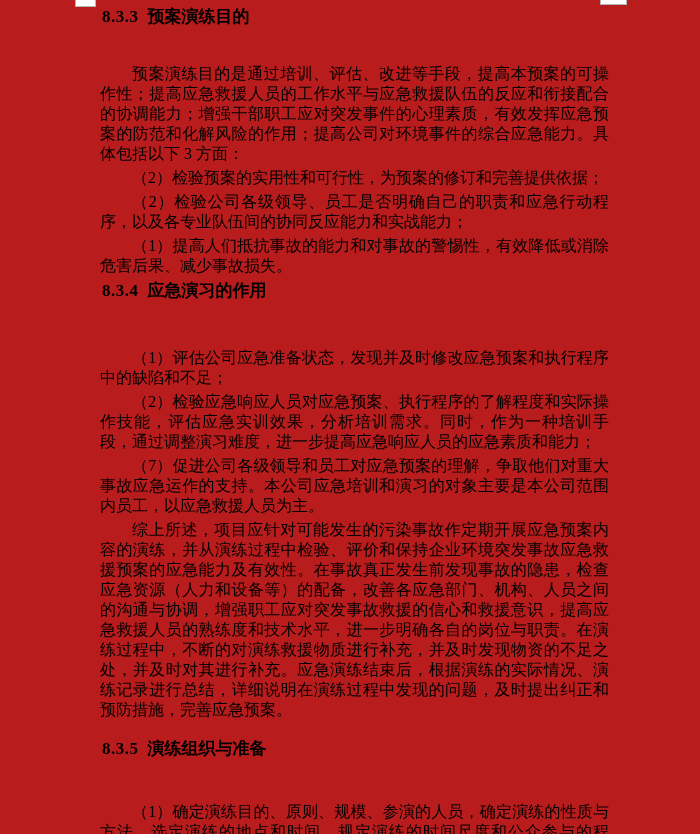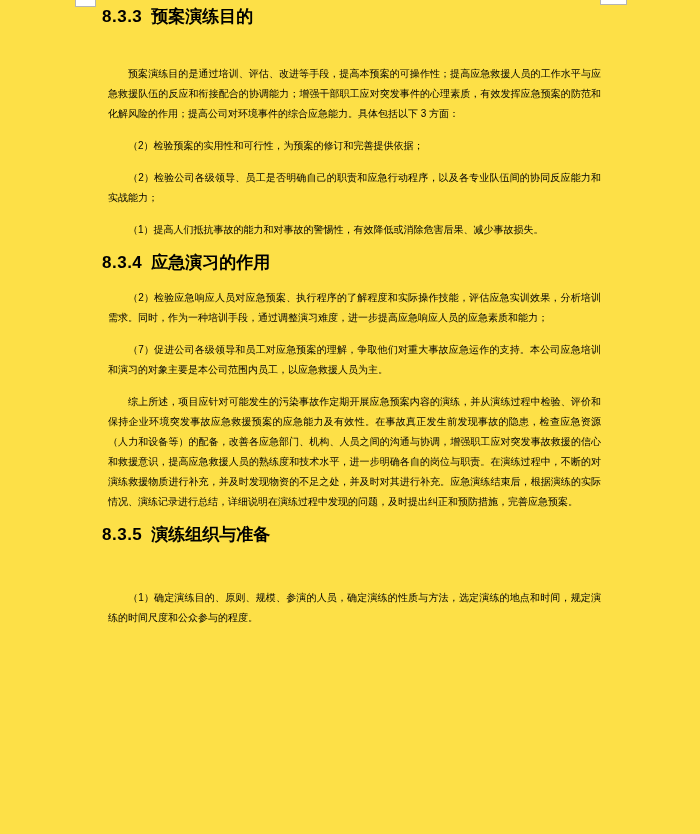--- a/index.html
+++ b/index.html
@@ -4,23 +4,23 @@
 <style>
   html, body {
     margin: 0;
     padding: 0;
     background: #ffffff;
   }
   .page {
     position: relative;
     width: 700px;
     height: 834px;
-    background: #fde047;
+    background: #b91c1c;
     overflow: hidden;
-    font-family: Liberation Sans, sans-serif;
+    font-family: Liberation Serif, serif;
     color: #000000;
   }
   .marker {
     position: absolute;
     background: #ffffff;
     border: 1px solid #b5b5b5;
     border-top: none;
     box-sizing: border-box;
   }
   .marker-left  { left: 75px;  top: 0; width: 21px; height: 7px; }
@@ -32,26 +32,26 @@
     width: 517px;
   }
   .sec-heading {
     font-size: 17px;
     font-weight: 700;
     line-height: 22px;
     margin: 0 0 36px 6px;
     white-space: nowrap;
   }
   .sec-num { margin-right: 9px; letter-spacing: 0.5px; }
-  #sec-1 .sec-heading { margin-top: 4px;  margin-bottom: 14px; }
-  #sec-2 .sec-heading { margin-top: 8px;    margin-bottom: 42px; }
+  #sec-1 .sec-heading { margin-top: 4px;  margin-bottom: 46px; }
+  #sec-2 .sec-heading { margin-top: 18px;    margin-bottom: 42px; }
   .body-p {
-    font-size: 10px;
+    font-size: 16px;
     line-height: 20px;
-    margin: 12px;
+    margin: 4px;
     text-indent: 2em;
     text-align: justify;
     word-break: break-all;
   }
 </style>
 </head>
 <body>
 
 <div class="page">
   <div class="marker marker-left"></div>
@@ -66,20 +66,21 @@
       <p class="body-p">预案演练目的是通过培训、评估、改进等手段，提高本预案的可操作性；提高应急救援人员的工作水平与应急救援队伍的反应和衔接配合的协调能力；增强干部职工应对突发事件的心理素质，有效发挥应急预案的防范和化解风险的作用；提高公司对环境事件的综合应急能力。具体包括以下 3 方面：</p>
       <p class="body-p">（2）检验预案的实用性和可行性，为预案的修订和完善提供依据；</p>
       <p class="body-p">（2）检验公司各级领导、员工是否明确自己的职责和应急行动程序，以及各专业队伍间的协同反应能力和实战能力；</p>
       <p class="body-p">（1）提高人们抵抗事故的能力和对事故的警惕性，有效降低或消除危害后果、减少事故损失。</p>
     </section>
 
     <section id="sec-1">
       <h2 class="sec-heading">
         <span class="sec-num">8.3.4</span><span class="sec-title">应急演习的作用</span>
       </h2>
+      <p class="body-p">（1）评估公司应急准备状态，发现并及时修改应急预案和执行程序中的缺陷和不足；</p>
       <p class="body-p">（2）检验应急响应人员对应急预案、执行程序的了解程度和实际操作技能，评估应急实训效果，分析培训需求。同时，作为一种培训手段，通过调整演习难度，进一步提高应急响应人员的应急素质和能力；</p>
       <p class="body-p">（7）促进公司各级领导和员工对应急预案的理解，争取他们对重大事故应急运作的支持。本公司应急培训和演习的对象主要是本公司范围内员工，以应急救援人员为主。</p>
       <p class="body-p">综上所述，项目应针对可能发生的污染事故作定期开展应急预案内容的演练，并从演练过程中检验、评价和保持企业环境突发事故应急救援预案的应急能力及有效性。在事故真正发生前发现事故的隐患，检查应急资源（人力和设备等）的配备，改善各应急部门、机构、人员之间的沟通与协调，增强职工应对突发事故救援的信心和救援意识，提高应急救援人员的熟练度和技术水平，进一步明确各自的岗位与职责。在演练过程中，不断的对演练救援物质进行补充，并及时发现物资的不足之处，并及时对其进行补充。应急演练结束后，根据演练的实际情况、演练记录进行总结，详细说明在演练过程中发现的问题，及时提出纠正和预防措施，完善应急预案。</p>
     </section>
 
     <section id="sec-2">
       <h2 class="sec-heading">
         <span class="sec-num">8.3.5</span><span class="sec-title">演练组织与准备</span>
       </h2>
       <p class="body-p">（1）确定演练目的、原则、规模、参演的人员，确定演练的性质与方法，选定演练的地点和时间，规定演练的时间尺度和公众参与的程度。</p>

